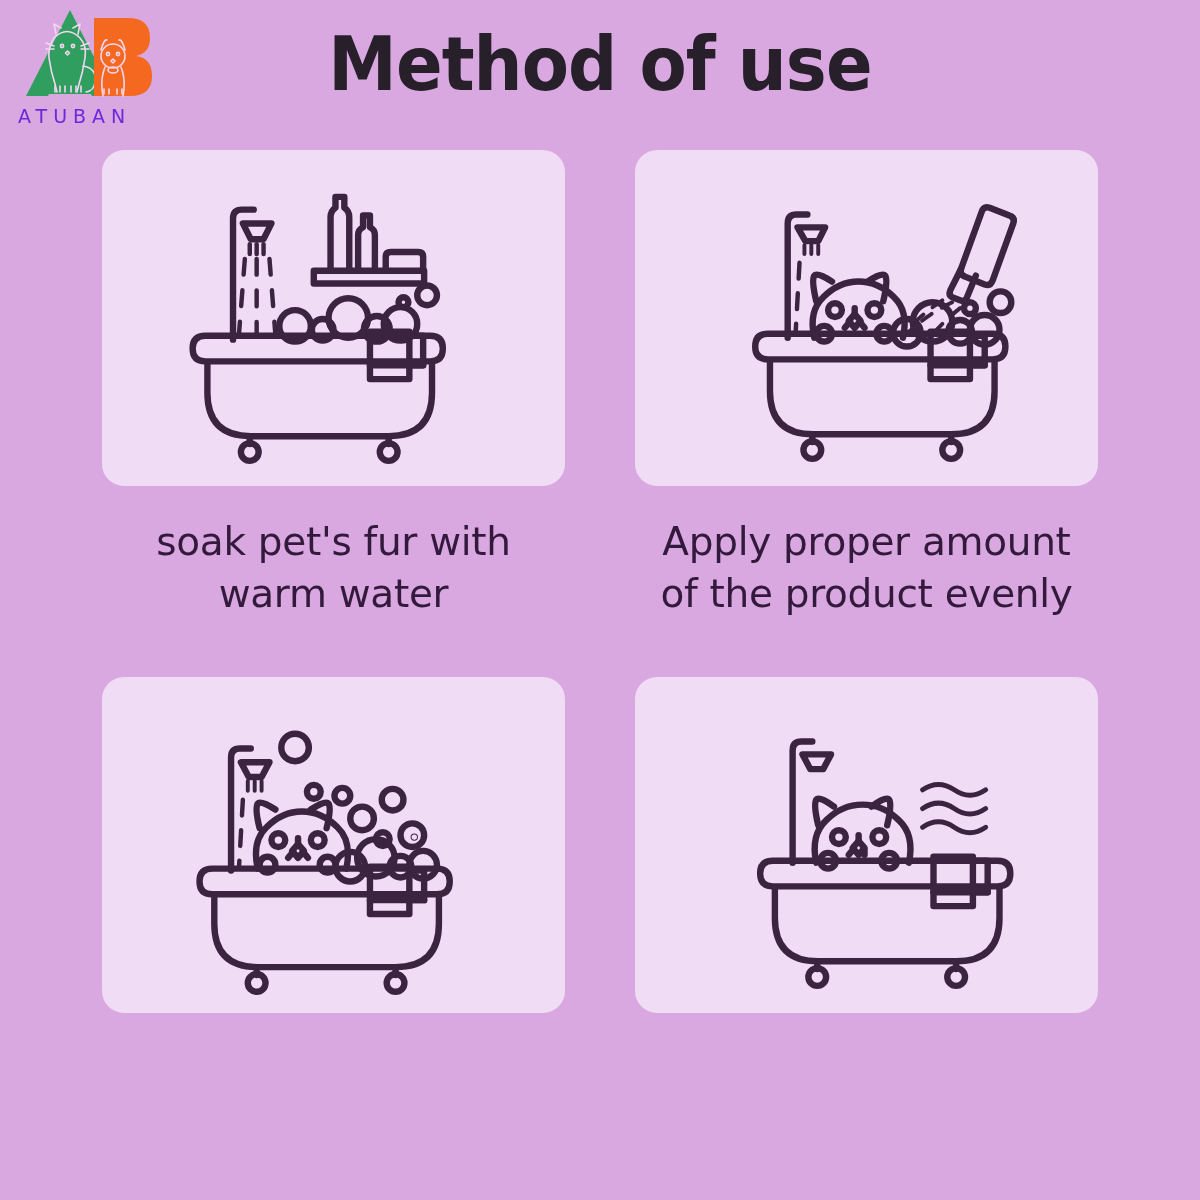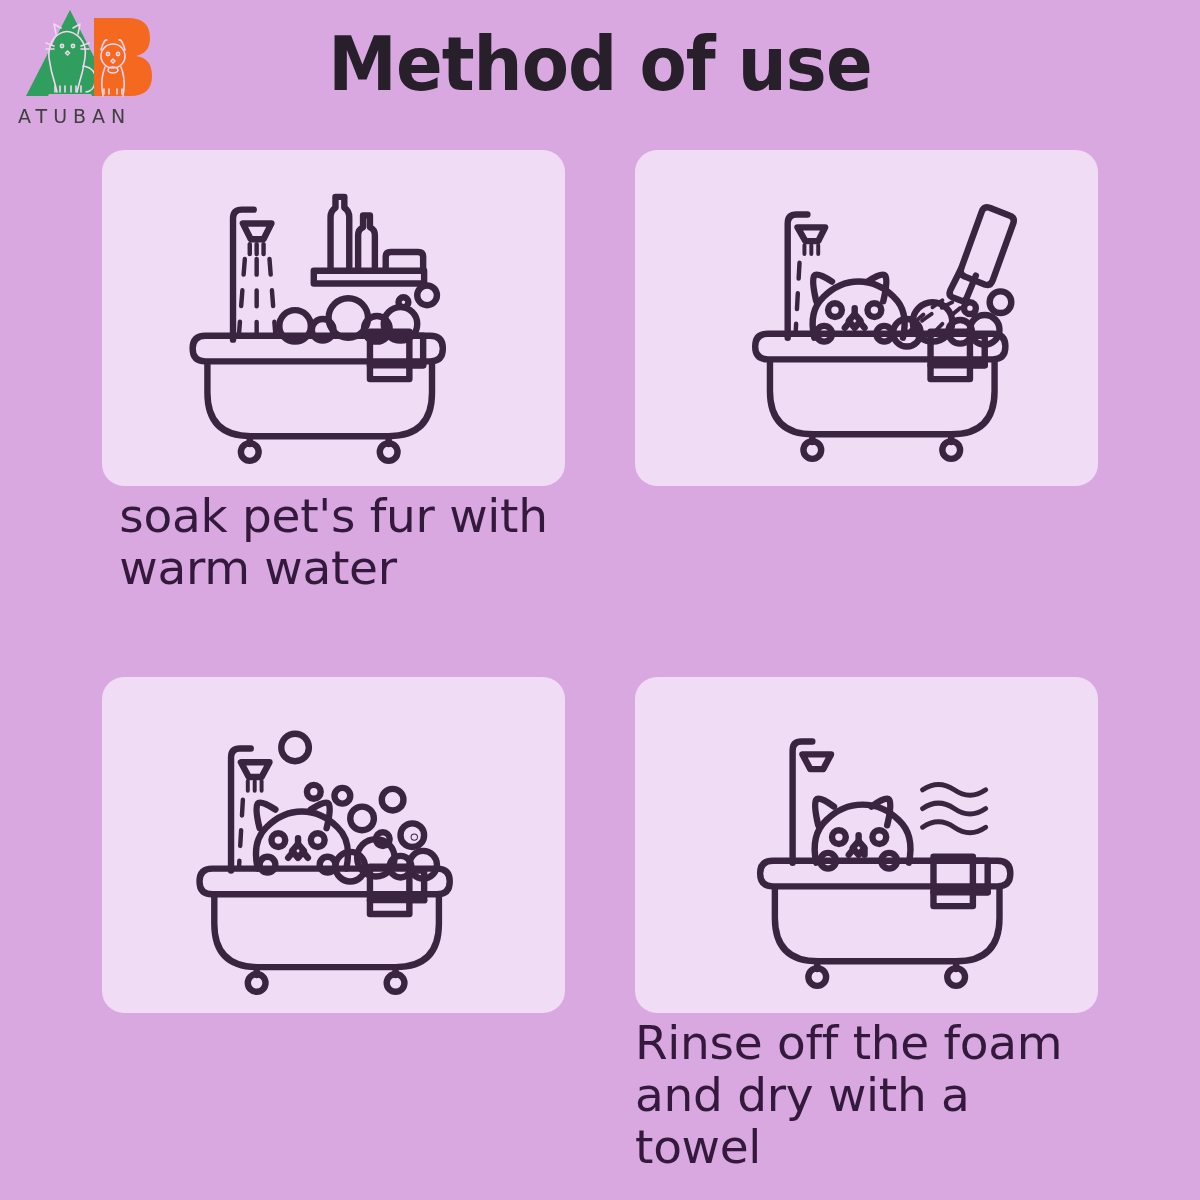--- a/index.html
+++ b/index.html
@@ -29,21 +29,21 @@
     top: 0;
     width: 150px;
     height: 100px;
   }
   .logo-word {
     position: absolute;
     left: 10px;
     top: 101px;
     font-size: 19px;
     letter-spacing: 6px;
-    color: #404040;
+    color: #6d28d9;
     font-family: "DejaVu Sans", sans-serif;
     font-weight: 400;
   }
 
   
   .page-title {
     position: absolute;
     left: 0;
     top: 24px;
     width: 1200px;
@@ -87,23 +87,23 @@
     flex: none;
   }
   .step-card svg {
     position: absolute;
     left: 0;
     top: 0;
     width: 100%;
     height: 100%;
   }
   .step-caption {
-    margin-top: 4px;
-    text-align: left;
-    font-size: 47px;
+    margin-top: 30px;
+    text-align: center;
+    font-size: 39px;
     line-height: 52px;
     color: #331a3d;
     font-family: "DejaVu Sans", sans-serif;
     font-weight: 400;
     white-space: pre-line;
     letter-spacing: -0.3px;
   }
 
   
   .watermark {
@@ -267,20 +267,22 @@
           <path d="M180 286 L180 294 M321 286 L321 294"></path>
           <circle cx="180" cy="302" r="9"></circle>
           <circle cx="321" cy="302" r="9"></circle>
 
           <path d="M300 182 L340 182 L340 230 L300 230 Z"></path>
           <path d="M340 186 L355 186 L355 216 L340 216"></path>
           <path d="M300 216 L355 216"></path>
         </g>
       </svg>
     </div>
+    <div class="step-caption">Apply proper amount
+of the product evenly</div>
   </div>
 
   <div class="step">
     <div class="step-card">
       <svg viewBox="0 0 470 336">
         <g fill="none" stroke="#3a2440" stroke-width="6.5" stroke-linecap="round" stroke-linejoin="round">
 
           <path d="M131 194 L131 79 q0 -9 9 -9 l11 0"></path>
           <path d="M141 84 L170 84 L162 99 L149 99 Z"></path>
           <g stroke-width="4">
@@ -362,17 +364,15 @@
           <path d="M185 286 L185 294 M326 286 L326 294"></path>
           <circle cx="185" cy="302" r="9"></circle>
           <circle cx="326" cy="302" r="9"></circle>
 
           <path d="M303 180 L343 180 L343 230 L303 230 Z"></path>
           <path d="M343 184 L358 184 L358 216 L343 216"></path>
           <path d="M303 216 L358 216"></path>
         </g>
       </svg>
     </div>
-    <div class="step-caption">Rinse off the foam
-and dry with a towel</div>
   </div>
 
 </div>
 
 </body></html>

